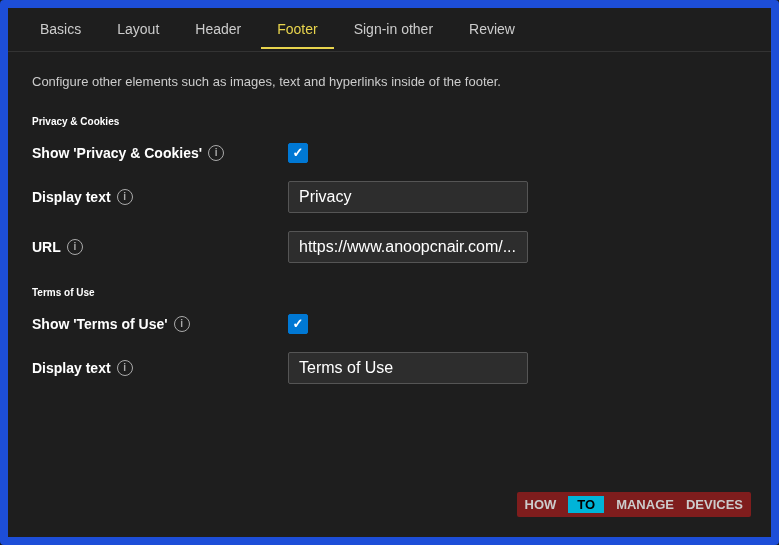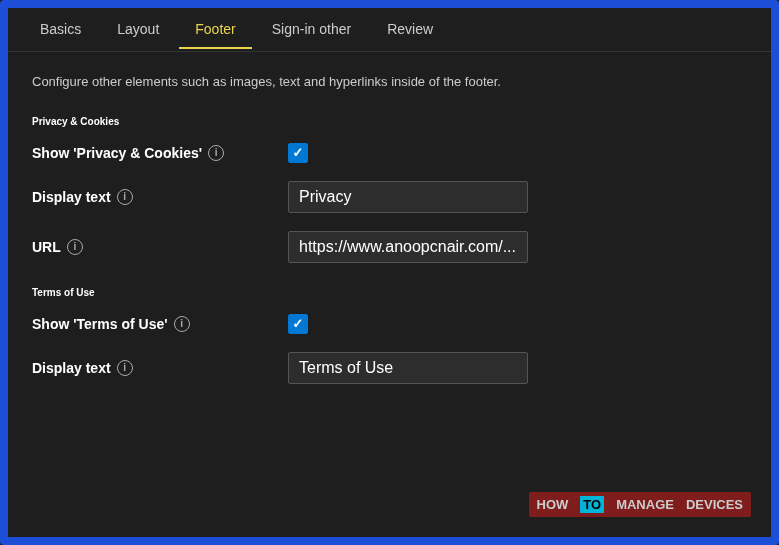--- a/index.html
+++ b/index.html
@@ -148,37 +148,38 @@
       font-size: 13px;
       font-weight: 700;
       pointer-events: none;
     }
     .watermark-how {
       color: #cccccc;
     }
     .watermark-to {
       background: #00b4d8;
       color: #000000;
-      padding: 1px 3px;
+      padding: 1px 9px;
     }
     .watermark-manage {
       color: #cccccc;
     }
     .watermark-devices {
       color: #cccccc;
     }
   </style>
 </head>
 <body>
 
 <div class="app-container">
 
   <div class="tab-bar">
     <div class="tab">Basics</div>
     <div class="tab">Layout</div>
+    <div class="tab">Header</div>
     <div class="tab active">Footer</div>
     <div class="tab">Sign-in other</div>
     <div class="tab">Review</div>
   </div>
 
   <div class="content-area">
 
     <p class="description">Configure other elements such as images, text and hyperlinks inside of the footer.</p>
 
     <div class="section-header">Privacy &amp; Cookies</div>

